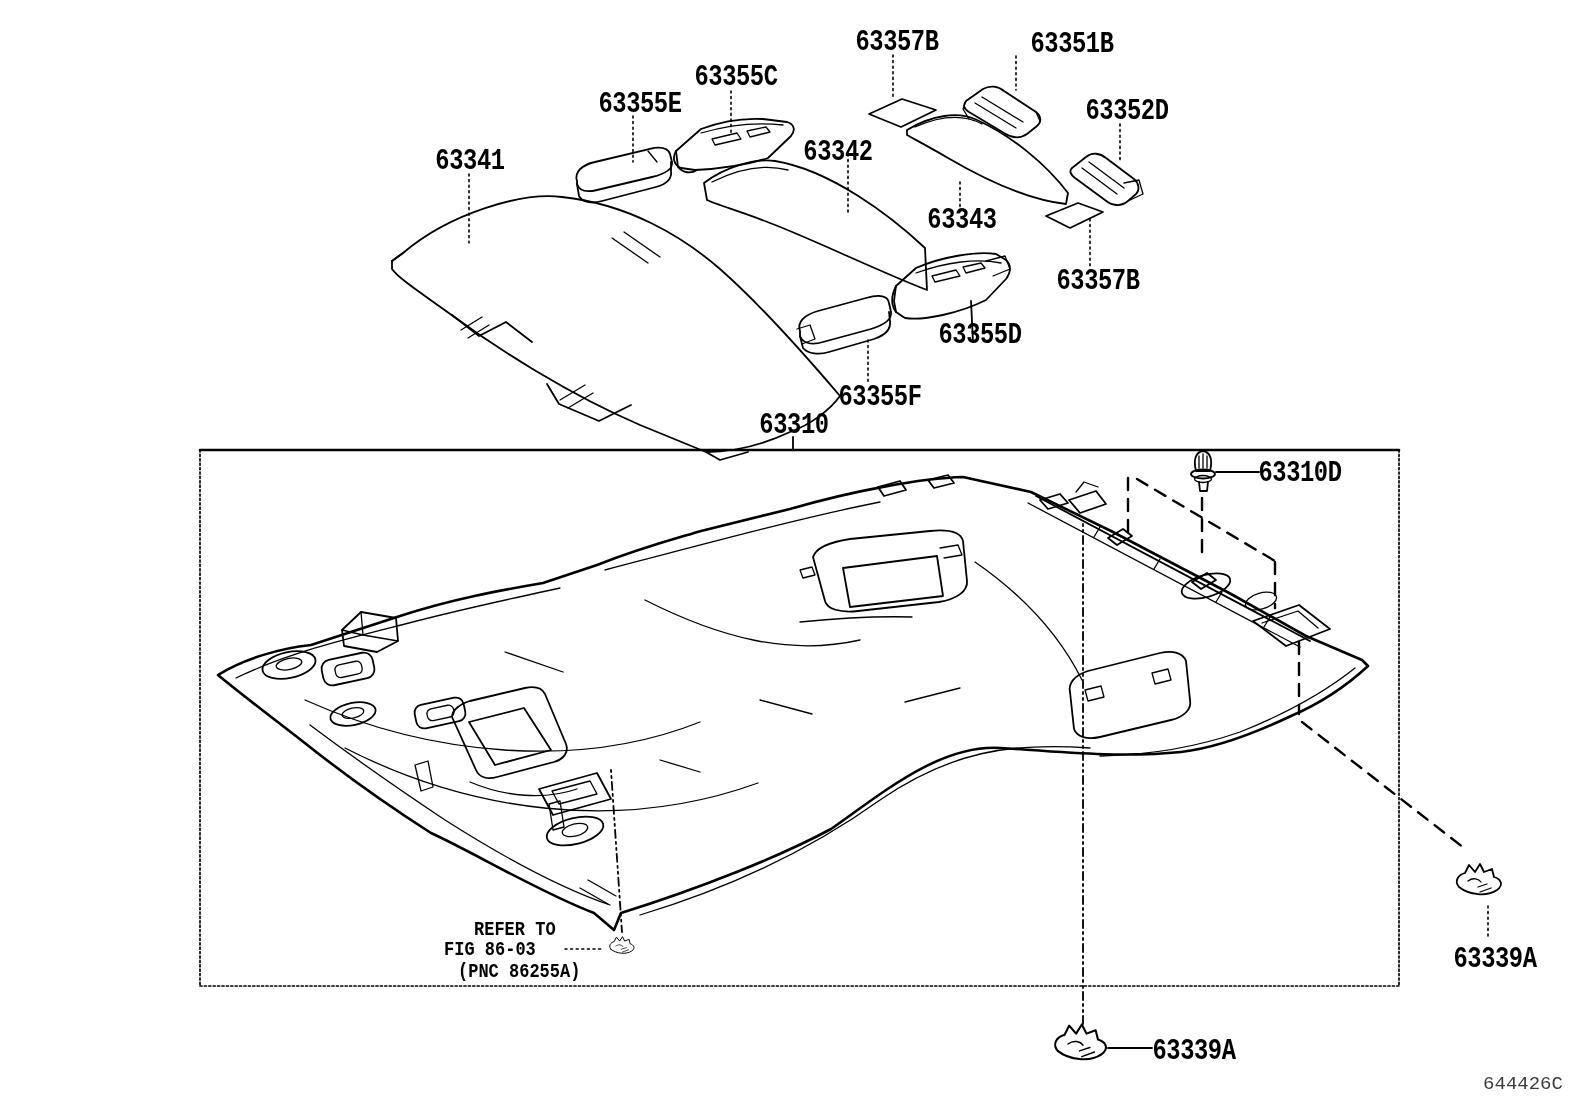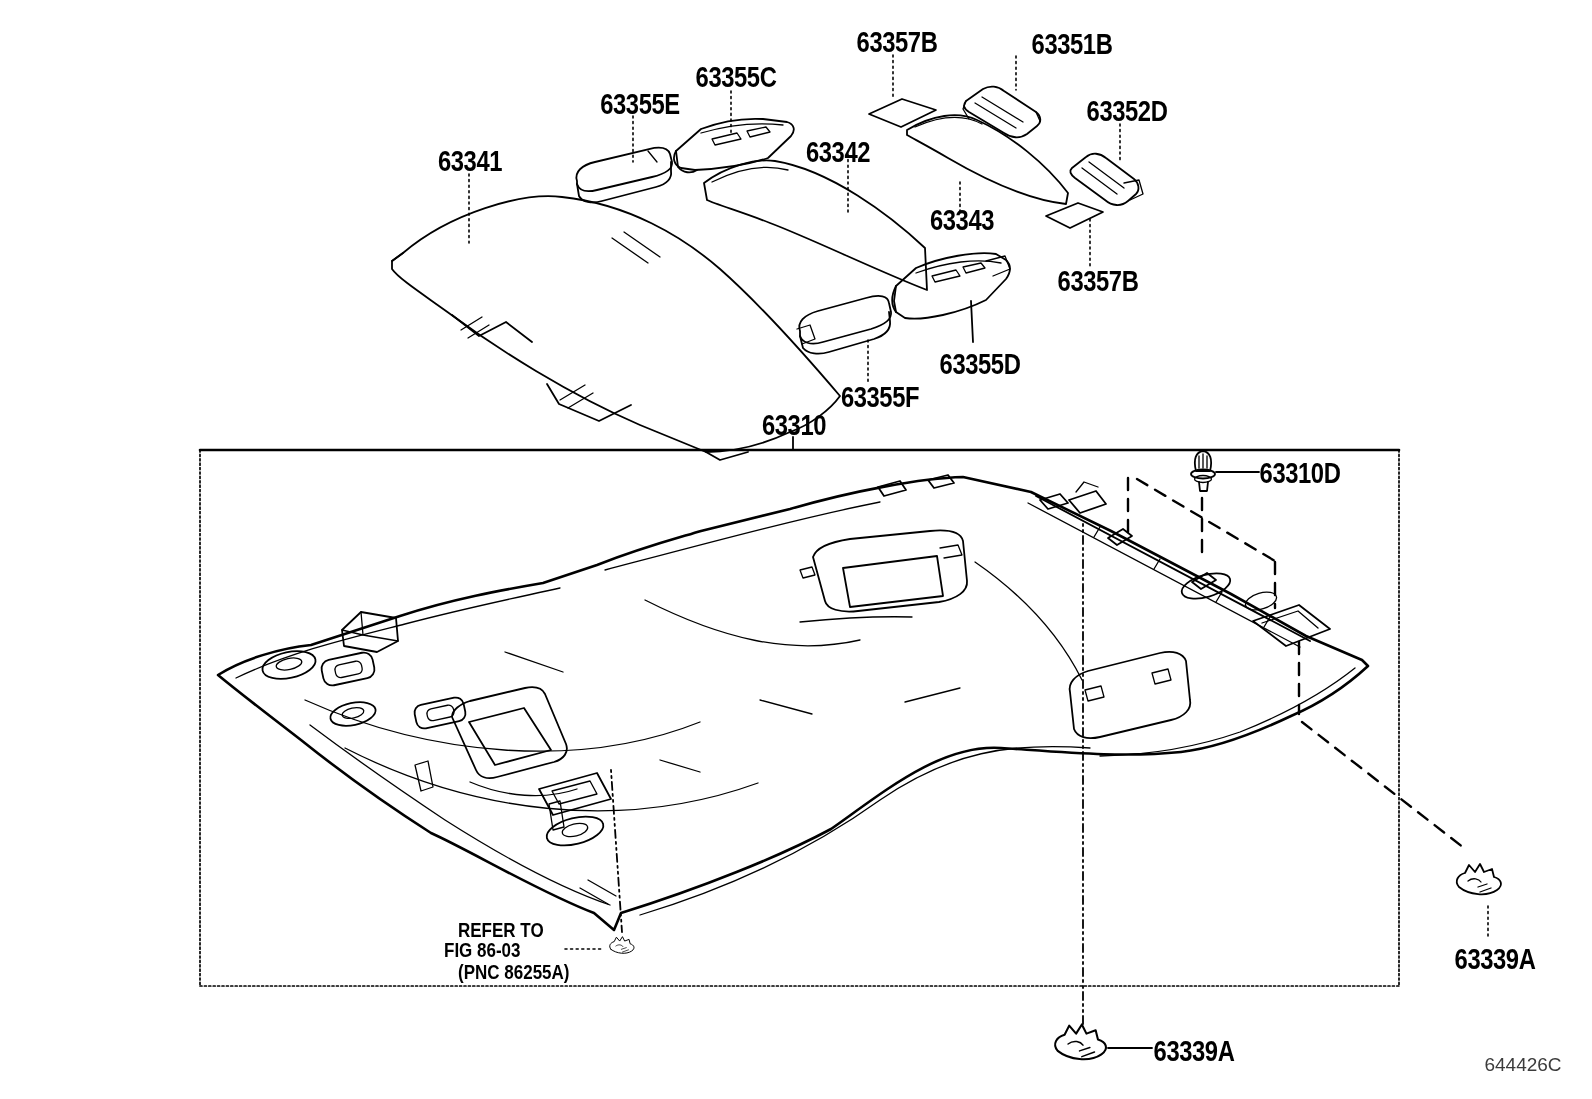--- a/index.html
+++ b/index.html
@@ -1,33 +1,33 @@
 <!DOCTYPE html>
 <html><head>
 <meta charset="utf-8">
 <style>
   html,body{margin:0;padding:0;background:#fff;}
   .stage{position:relative;width:1592px;height:1099px;background:#fff;overflow:hidden;
-         font-family:Liberation Sans, sans-serif;color:#000;text-align:right;}
+         font-family:Liberation Mono, monospace;color:#000;text-align:right;}
   .stage svg{position:absolute;left:0;top:0;}
   svg *{fill:none;stroke:#000;stroke-width:1.8;stroke-linecap:round;stroke-linejoin:round;}
   .thin{stroke-width:1.3;}
   .bold{stroke-width:2.6;}
   .ld{stroke-dasharray:2 3.6;stroke-width:1.6;}           
   .dotd{stroke-dasharray:2 4 2 4 8 4;stroke-width:1.8;}   
   .dash{stroke-dasharray:12 9;stroke-width:2.4;}          
   .boxdot{stroke-dasharray:2 2.4;stroke-width:1.7;}       
   .plabel{position:absolute;transform:translate(-50%,-50%);white-space:nowrap;line-height:1;}
   .cond{display:inline-block;transform:scaleX(0.82);transform-origin:center;
         font-weight:700;font-size:29px;letter-spacing:-0.5px;}
   .note-line{position:absolute;transform:translateY(-50%);white-space:nowrap;line-height:1;}
   .ncond{display:inline-block;transform:scaleX(0.85);transform-origin:left center;
          font-weight:700;font-size:20px;}
   .docnum{position:absolute;transform:translate(-50%,-50%);font-size:19px;font-weight:400;
-          color:#3c3c3c;white-space:nowrap;}
+          color:#3c3c3c;white-space:nowrap;margin-top:19px;}
 </style>
 </head>
 <body>
 
 <div class="stage">
 
 <svg width="1592" height="1099" viewBox="0 0 1592 1099">
 
   <g>
     <path class="bold" d="M200,450 H1399"></path>
@@ -218,26 +218,26 @@
 
   <div class="plabel" style="left:897px;top:42px"><span class="cond">63357B</span></div>
   <div class="plabel" style="left:1072px;top:44px"><span class="cond">63351B</span></div>
   <div class="plabel" style="left:736px;top:77px"><span class="cond">63355C</span></div>
   <div class="plabel" style="left:640px;top:104px"><span class="cond">63355E</span></div>
   <div class="plabel" style="left:1127px;top:111px"><span class="cond">63352D</span></div>
   <div class="plabel" style="left:838px;top:152px"><span class="cond">63342</span></div>
   <div class="plabel" style="left:470px;top:161px"><span class="cond">63341</span></div>
   <div class="plabel" style="left:962px;top:220px"><span class="cond">63343</span></div>
   <div class="plabel" style="left:1098px;top:281px"><span class="cond">63357B</span></div>
-  <div class="plabel" style="left:980px;top:364px"><span class="cond">63355D</span></div>
+  <div class="plabel" style="left:980px;top:335px"><span class="cond">63355D</span></div>
   <div class="plabel" style="left:880px;top:397px"><span class="cond">63355F</span></div>
   <div class="plabel" style="left:794px;top:425px"><span class="cond">63310</span></div>
   <div class="plabel" style="left:1300px;top:473px"><span class="cond">63310D</span></div>
   <div class="plabel" style="left:1495px;top:959px"><span class="cond">63339A</span></div>
   <div class="plabel" style="left:1194px;top:1051px"><span class="cond">63339A</span></div>
 
-  <div class="note-line" style="left:458px;top:930px"><span class="ncond">REFER TO</span></div>
+  <div class="note-line" style="left:474px;top:930px"><span class="ncond">REFER TO</span></div>
   <div class="note-line" style="left:444px;top:950px"><span class="ncond">FIG 86-03</span></div>
   <div class="note-line" style="left:458px;top:972px"><span class="ncond">(PNC 86255A)</span></div>
 
   <div class="docnum" style="left:1523px;top:1065px">644426C</div>
 
 </div>
 
 </body></html>

